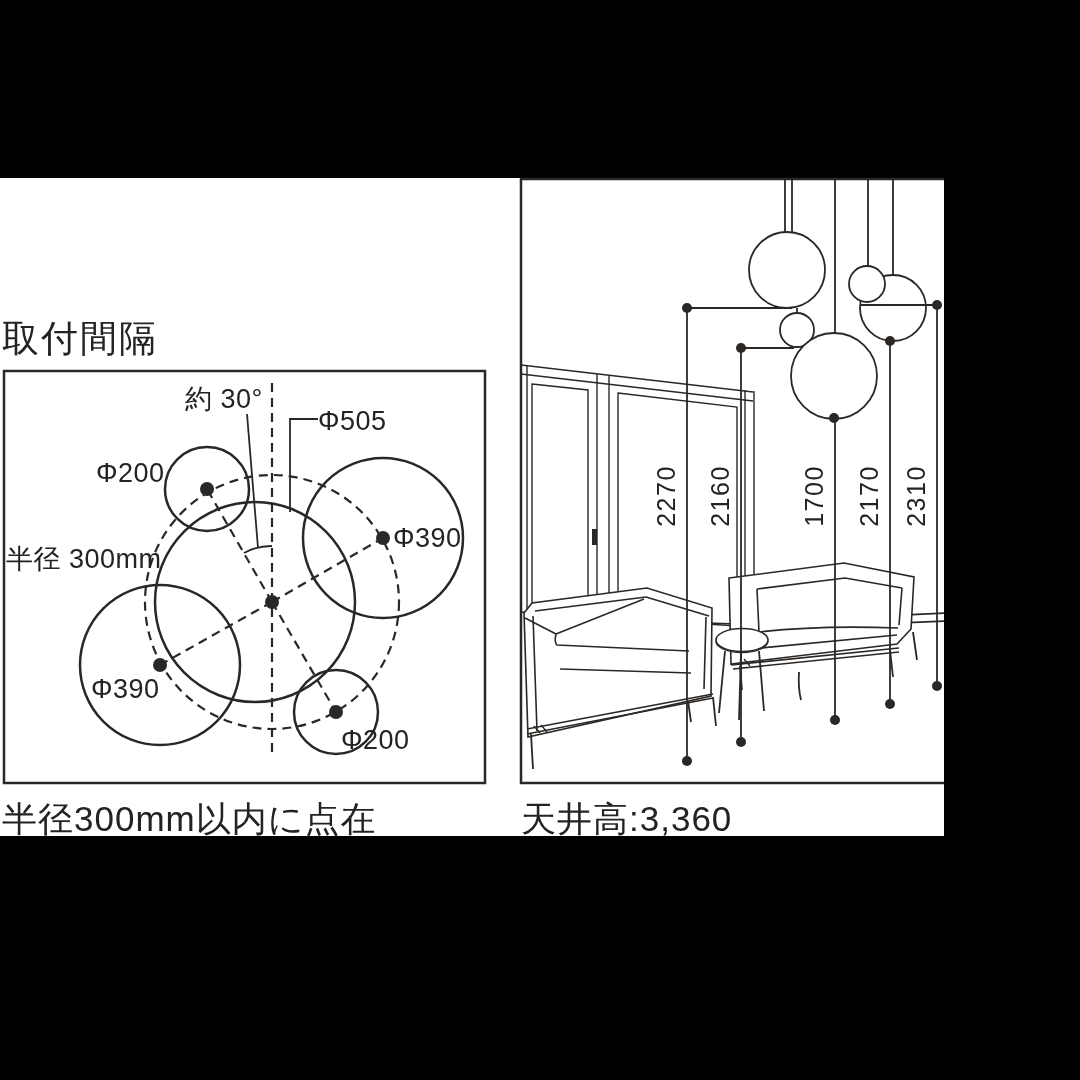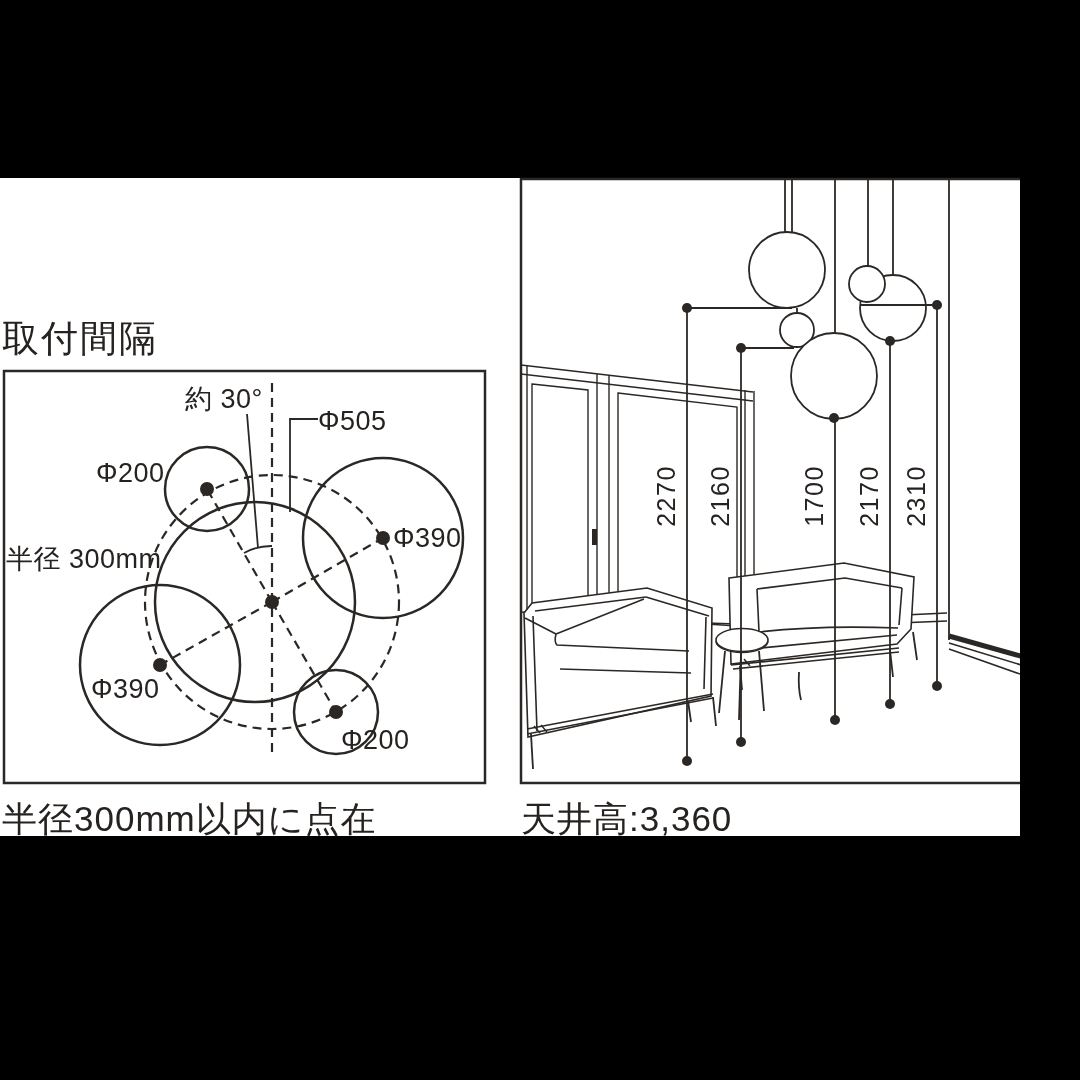--- a/index.html
+++ b/index.html
@@ -1,16 +1,16 @@
 <!DOCTYPE html>
 <html><head>
 <meta charset="utf-8">
 <style>
   html,body{margin:0;padding:0;background:#000;}
-  .stage{position:relative;width:1020px;height:1080px;background:#000;overflow:hidden;}
+  .stage{position:relative;width:944px;height:1080px;background:#000;overflow:hidden;}
   svg{position:absolute;left:0;top:0;display:block;}
   text{font-family:"Liberation Sans","DejaVu Sans",sans-serif;fill:#262220;}
   .t-title{font-size:37px;letter-spacing:2px;}
   .t-caption{font-size:35px;letter-spacing:1px;}
   .t-label{font-size:27px;letter-spacing:0.5px;}
   .t-dim{font-size:25px;letter-spacing:1.5px;}
   .ln{stroke:#2b2724;fill:none;}
   .w25{stroke-width:2.5;} .w22{stroke-width:2.2;} .w18{stroke-width:1.8;}
   .w16{stroke-width:1.6;} .w14{stroke-width:1.4;} .w5{stroke-width:5;}
   .dash{stroke-dasharray:9 6;}

